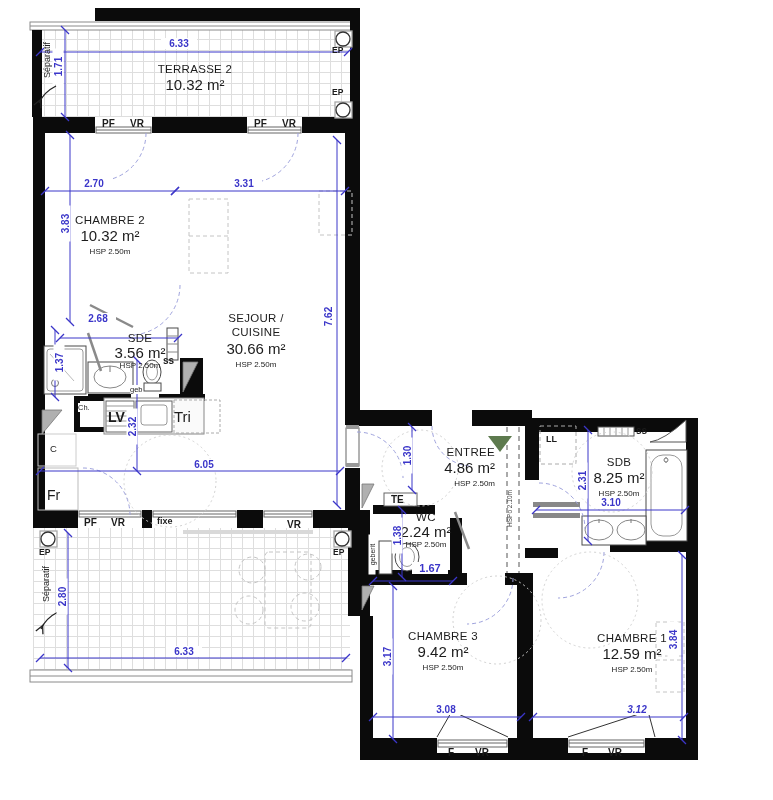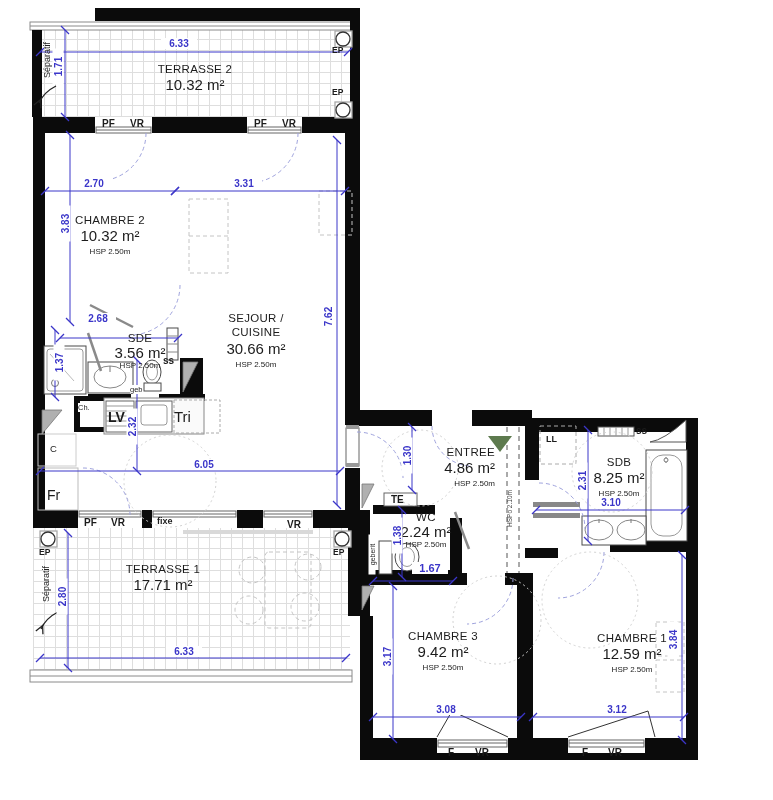--- a/index.html
+++ b/index.html
@@ -286,24 +286,20 @@
   <div class="l rm" style="left:389px;top:511px;width:74px;line-height:1.1;">
     <span class="n">WC</span>
     <span class="a">2.24 m²</span>
     <span class="h">HSP 2.50m</span>
   </div>
   <div class="l rm" style="left:577px;top:455px;width:84px;">
     <span class="n">SDB</span>
     <span class="a">8.25 m²</span>
     <span class="h">HSP 2.50m</span>
   </div>
-  <div class="l rm" style="left:93px;top:562px;width:140px;">
-    <span class="n">TERRASSE 1</span>
-    <span class="a">17.71 m²</span>
-  </div>
   <div class="l rm" style="left:382px;top:629px;width:122px;">
     <span class="n">CHAMBRE 3</span>
     <span class="a">9.42 m²</span>
     <span class="h">HSP 2.50m</span>
   </div>
   <div class="l rm" style="left:571px;top:631px;width:122px;">
     <span class="n">CHAMBRE 1</span>
     <span class="a">12.59 m²</span>
     <span class="h">HSP 2.50m</span>
   </div>
@@ -320,21 +316,21 @@
   <span class="l dim" style="left:186px;top:459px;">6.05</span>
   <span class="l dim rot" style="left:389px;top:450px;">1.30</span>
   <span class="l dim rot" style="left:379px;top:530px;">1.38</span>
   <span class="l dim big" style="left:412px;top:562px;">1.67</span>
   <span class="l dim rot" style="left:564px;top:475px;">2.31</span>
   <span class="l dim" style="left:593px;top:497px;">3.10</span>
   <span class="l dim rot" style="left:44px;top:591px;">2.80</span>
   <span class="l dim" style="left:166px;top:646px;">6.33</span>
   <span class="l dim rot" style="left:369px;top:651px;">3.17</span>
   <span class="l dim" style="left:428px;top:704px;">3.08</span>
-  <span class="l dim" style="left:599px;top:704px;">3.12</span>
+  <span class="l dim" style="left:619px;top:704px;font-style:italic;">3.12</span>
   <span class="l dim rot" style="left:655px;top:634px;">3.84</span>
 
   <span class="l sm" style="left:102px;top:118px;">PF</span>
   <span class="l sm" style="left:130px;top:118px;">VR</span>
   <span class="l sm" style="left:254px;top:118px;">PF</span>
   <span class="l sm" style="left:282px;top:118px;">VR</span>
   <span class="l sm" style="left:84px;top:517px;">PF</span>
   <span class="l sm" style="left:111px;top:517px;">VR</span>
   <span class="l sm9" style="left:157px;top:516px;">fixe</span>
   <span class="l sm" style="left:287px;top:519px;">VR</span>

